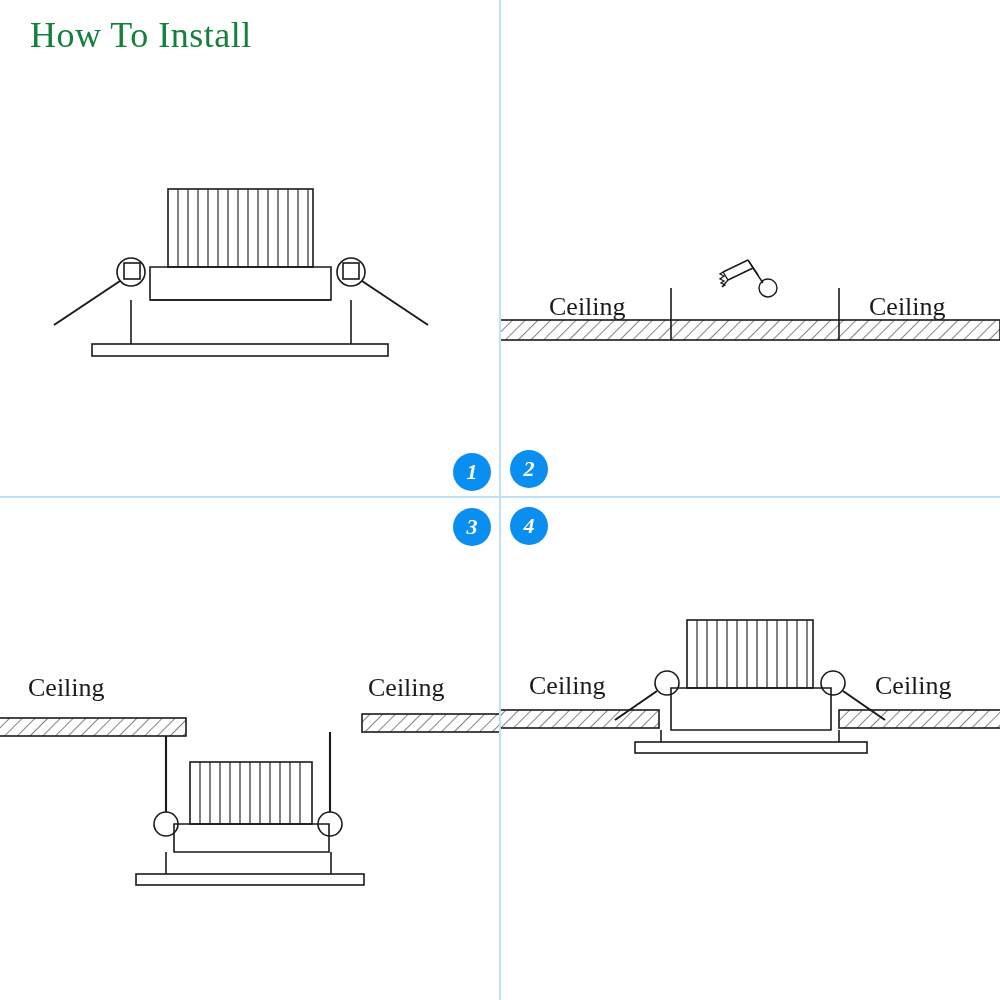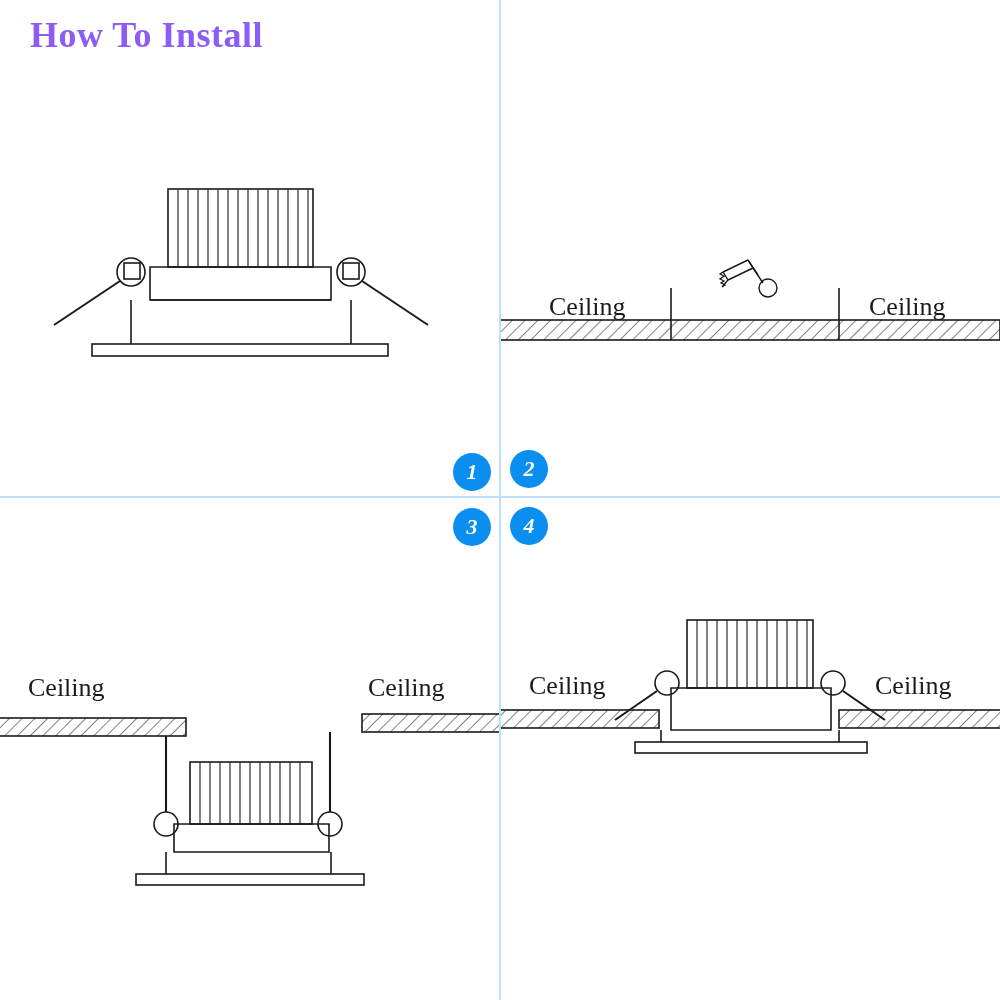--- a/index.html
+++ b/index.html
@@ -14,22 +14,22 @@
     background: #ffffff;
     font-family: "Liberation Serif", serif;
     overflow: hidden;
   }
   .title {
     position: absolute;
     left: 30px;
     top: 14px;
     font-family: "Liberation Serif", serif;
     font-size: 36px;
-    font-weight: bold;
-    color: #8b5cf6;
+    font-weight: normal;
+    color: #15803d;
     letter-spacing: 0.5px;
   }
   .divider-v {
     position: absolute;
     left: 499px;
     top: 0;
     width: 2px;
     height: 1000px;
     background: #bfe0fa;
   }

